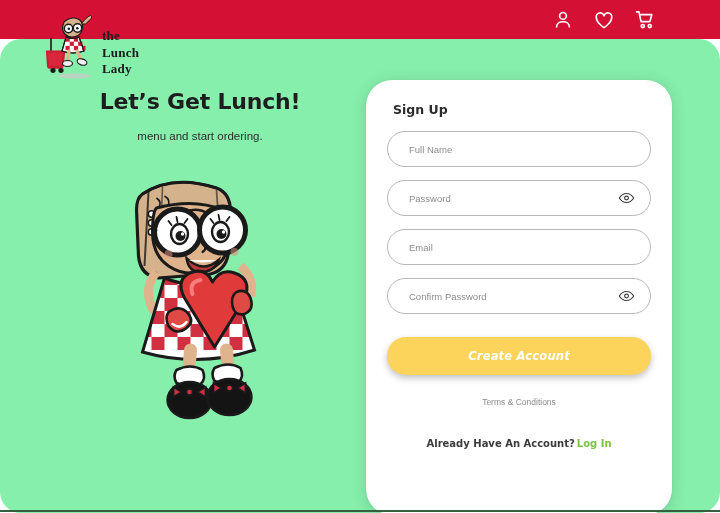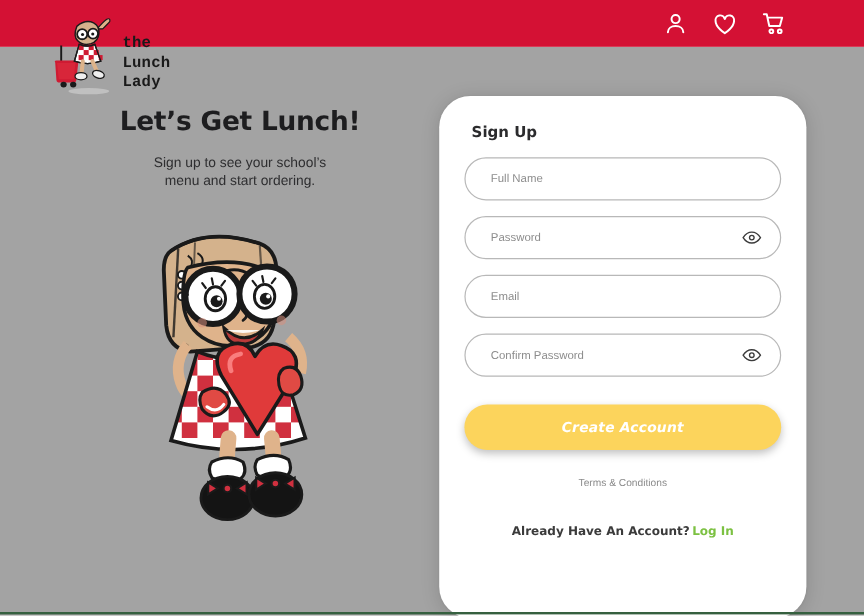--- a/index.html
+++ b/index.html
@@ -37,35 +37,36 @@
     position: absolute;
     top: 12px; left: 44px;
     width: 110px; height: 70px;
     z-index: 10;
     cursor: pointer;
   }
   .logo-mark { position: absolute; left: 0; top: 0; width: 58px; height: 68px; }
   .logo-text {
     position: absolute;
     left: 58px; top: 16px;
-    font-family: Liberation Mono, monospace;
+    font-family: Liberation Serif, serif;
     font-weight: 700;
     font-size: 13px;
     line-height: 16.5px;
     color: #1a1a1a;
     letter-spacing: .2px;
   }
   .logo-text span { display: block; }
 
   
   .page {
     position: absolute;
     top: 39px; left: 0;
     width: 720px; height: 474px;
-    background: #a3a3a3;
+    background: #86efac;
+    border-radius: 21px;
   }
 
   
   .left-panel {
     position: absolute;
     left: 40px; top: 50px;
     width: 320px;
     text-align: center;
   }
   .headline {
@@ -265,21 +266,20 @@
     <span>Lunch</span>
     <span>Lady</span>
   </div>
 </div>
 
 <div class="page">
 
   <div class="left-panel">
     <div class="headline">Let’s Get Lunch!</div>
     <div class="subhead">
-      <div>Sign up to see your school’s</div>
       <div>menu and start ordering.</div>
     </div>
 
     <div class="hero">
       <svg width="175" height="265" viewBox="0 0 175 265">
 
         <path d="M30 28 q30 -20 74 -6 q14 5 14 24 l-2 40 q-2 18 -18 22 l-52 4 q-18 -2 -20 -22 l-2 -46 q0 -12 6 -16 z" fill="#d4b28c" stroke="#1a1a1a" stroke-width="3.2" stroke-linejoin="round"></path>
 
         <path d="M36 26 l-4 74" stroke="#1a1a1a" stroke-width="2" fill="none" opacity=".8"></path>
         <path d="M50 21 l-3 72" stroke="#1a1a1a" stroke-width="1.6" fill="none" opacity=".6"></path>

